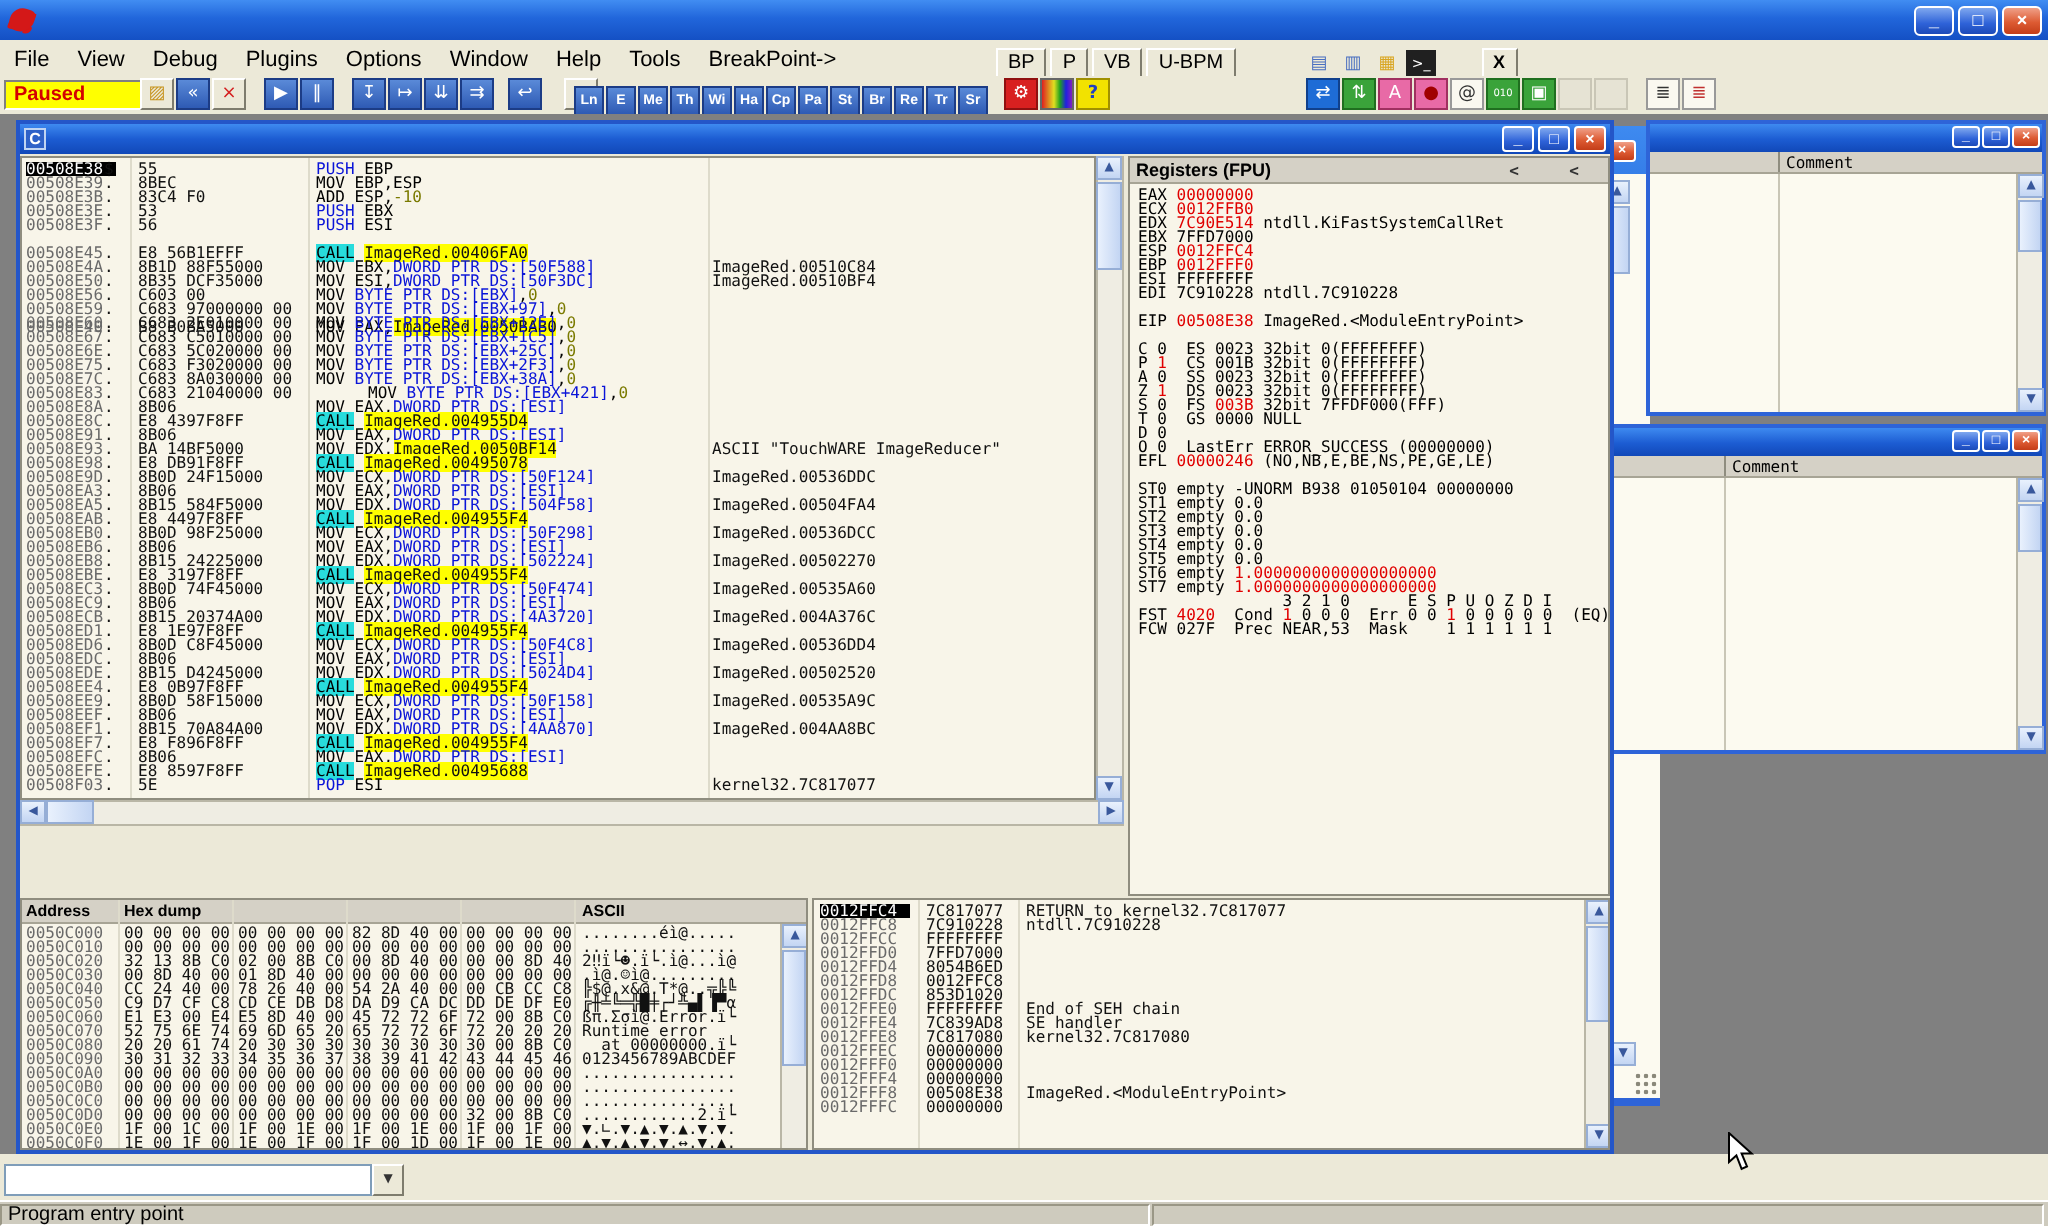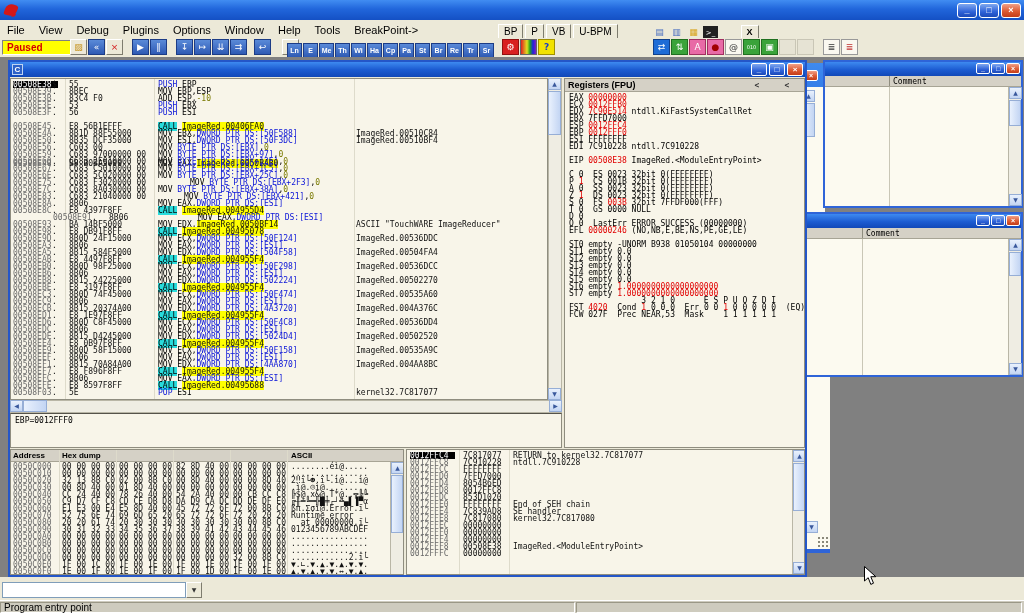--- a/index.html
+++ b/index.html
@@ -206,26 +206,26 @@
             <div class="drow" style="top: 30px;"><span class="da" style="left: 2px;">00508E3F</span><span class="dmono" style="left: 41px;">.</span><span class="dmono" style="left: 58px;">56</span><span class="dins" style="left: 147px;"><span class="g-b">PUSH</span><span class="g-n"> ESI</span></span></div>
             <div class="drow" style="top: 37px; margin-top: 44px;"><span class="da" style="left: 2px;">00508E40</span><span class="dmono" style="left: 41px;">.</span><span class="dmono" style="left: 58px;">B8 B0BA5000</span><span class="dins" style="left: 147px;"><span class="g-n">MOV EAX,</span><span class="g-y">ImageRed.0050BAB0</span></span></div>
             <div class="drow" style="top: 44px;"><span class="da" style="left: 2px;">00508E45</span><span class="dmono" style="left: 41px;">.</span><span class="dmono" style="left: 58px;">E8 56B1EFFF</span><span class="dins" style="left: 147px;"><span class="g-c">CALL</span><span class="g-n"> </span><span class="g-y">ImageRed.00406FA0</span></span></div>
             <div class="drow" style="top: 51px;"><span class="da" style="left: 2px;">00508E4A</span><span class="dmono" style="left: 41px;">.</span><span class="dmono" style="left: 58px;">8B1D 88F55000</span><span class="dins" style="left: 147px;"><span class="g-n">MOV EBX,</span><span class="g-b">DWORD PTR DS:[50F588]</span></span><span class="dmono" style="left: 345px;">ImageRed.00510C84</span></div>
             <div class="drow" style="top: 58px;"><span class="da" style="left: 2px;">00508E50</span><span class="dmono" style="left: 41px;">.</span><span class="dmono" style="left: 58px;">8B35 DCF35000</span><span class="dins" style="left: 147px;"><span class="g-n">MOV ESI,</span><span class="g-b">DWORD PTR DS:[50F3DC]</span></span><span class="dmono" style="left: 345px;">ImageRed.00510BF4</span></div>
             <div class="drow" style="top: 65px;"><span class="da" style="left: 2px;">00508E56</span><span class="dmono" style="left: 41px;">.</span><span class="dmono" style="left: 58px;">C603 00</span><span class="dins" style="left: 147px;"><span class="g-n">MOV </span><span class="g-b">BYTE PTR DS:[EBX]</span><span class="g-n">,</span><span class="g-o">0</span></span></div>
             <div class="drow" style="top: 72px;"><span class="da" style="left: 2px;">00508E59</span><span class="dmono" style="left: 41px;">.</span><span class="dmono" style="left: 58px;">C683 97000000 00</span><span class="dins" style="left: 147px;"><span class="g-n">MOV </span><span class="g-b">BYTE PTR DS:[EBX+97]</span><span class="g-n">,</span><span class="g-o">0</span></span></div>
             <div class="drow" style="top: 79px;"><span class="da" style="left: 2px;">00508E60</span><span class="dmono" style="left: 41px;">.</span><span class="dmono" style="left: 58px;">C683 2E010000 00</span><span class="dins" style="left: 147px;"><span class="g-n">MOV </span><span class="g-b">BYTE PTR DS:[EBX+12E]</span><span class="g-n">,</span><span class="g-o">0</span></span></div>
             <div class="drow" style="top: 86px;"><span class="da" style="left: 2px;">00508E67</span><span class="dmono" style="left: 41px;">.</span><span class="dmono" style="left: 58px;">C683 C5010000 00</span><span class="dins" style="left: 147px;"><span class="g-n">MOV </span><span class="g-b">BYTE PTR DS:[EBX+1C5]</span><span class="g-n">,</span><span class="g-o">0</span></span></div>
             <div class="drow" style="top: 93px;"><span class="da" style="left: 2px;">00508E6E</span><span class="dmono" style="left: 41px;">.</span><span class="dmono" style="left: 58px;">C683 5C020000 00</span><span class="dins" style="left: 147px;"><span class="g-n">MOV </span><span class="g-b">BYTE PTR DS:[EBX+25C]</span><span class="g-n">,</span><span class="g-o">0</span></span></div>
-            <div class="drow" style="top: 100px;"><span class="da" style="left: 2px;">00508E75</span><span class="dmono" style="left: 41px;">.</span><span class="dmono" style="left: 58px;">C683 F3020000 00</span><span class="dins" style="left: 147px; margin-left: 32px;"><span class="g-n">MOV </span><span class="g-b">BYTE PTR DS:[EBX+2F3]</span><span class="g-n">,</span><span class="g-o">0</span></span></div>
+            <div class="drow" style="top: 100px;"><span class="da" style="left: 2px;">00508E75</span><span class="dmono" style="left: 41px;">.</span><span class="dmono" style="left: 58px;">C683 F3020000 00</span><span class="dins" style="left: 147px;"><span class="g-n">MOV </span><span class="g-b">BYTE PTR DS:[EBX+2F3]</span><span class="g-n">,</span><span class="g-o">0</span></span></div>
             <div class="drow" style="top: 107px;"><span class="da" style="left: 2px;">00508E7C</span><span class="dmono" style="left: 41px;">.</span><span class="dmono" style="left: 58px;">C683 8A030000 00</span><span class="dins" style="left: 147px;"><span class="g-n">MOV </span><span class="g-b">BYTE PTR DS:[EBX+38A]</span><span class="g-n">,</span><span class="g-o">0</span></span></div>
             <div class="drow" style="top: 114px;"><span class="da" style="left: 2px;">00508E83</span><span class="dmono" style="left: 41px;">.</span><span class="dmono" style="left: 58px;">C683 21040000 00</span><span class="dins" style="left: 147px; padding-left: 26px;"><span class="g-n">MOV </span><span class="g-b">BYTE PTR DS:[EBX+421]</span><span class="g-n">,</span><span class="g-o">0</span></span></div>
             <div class="drow" style="top: 121px;"><span class="da" style="left: 2px;">00508E8A</span><span class="dmono" style="left: 41px;">.</span><span class="dmono" style="left: 58px;">8B06</span><span class="dins" style="left: 147px;"><span class="g-n">MOV EAX,</span><span class="g-b">DWORD PTR DS:[ESI]</span></span></div>
             <div class="drow" style="top: 128px;"><span class="da" style="left: 2px;">00508E8C</span><span class="dmono" style="left: 41px;">.</span><span class="dmono" style="left: 58px;">E8 4397F8FF</span><span class="dins" style="left: 147px;"><span class="g-c">CALL</span><span class="g-n"> </span><span class="g-y">ImageRed.004955D4</span></span></div>
-            <div class="drow" style="top: 135px; margin-left: 40px;"><span class="da" style="left: 2px;">00508E91</span><span class="dmono" style="left: 41px;">.</span><span class="dmono" style="left: 58px;">8B06</span><span class="dins" style="left: 147px;"><span class="g-n">MOV EAX,</span><span class="g-b">DWORD PTR DS:[ESI]</span></span></div>
+            <div class="drow" style="top: 135px;"><span class="da" style="left: 2px;">00508E91</span><span class="dmono" style="left: 41px;">.</span><span class="dmono" style="left: 58px;">8B06</span><span class="dins" style="left: 147px;"><span class="g-n">MOV EAX,</span><span class="g-b">DWORD PTR DS:[ESI]</span></span></div>
             <div class="drow" style="top: 142px;"><span class="da" style="left: 2px;">00508E93</span><span class="dmono" style="left: 41px;">.</span><span class="dmono" style="left: 58px;">BA 14BF5000</span><span class="dins" style="left: 147px;"><span class="g-n">MOV EDX,</span><span class="g-y">ImageRed.0050BF14</span></span><span class="dmono" style="left: 345px;">ASCII "TouchWARE ImageReducer"</span></div>
             <div class="drow" style="top: 149px;"><span class="da" style="left: 2px;">00508E98</span><span class="dmono" style="left: 41px;">.</span><span class="dmono" style="left: 58px;">E8 DB91F8FF</span><span class="dins" style="left: 147px;"><span class="g-c">CALL</span><span class="g-n"> </span><span class="g-y">ImageRed.00495078</span></span></div>
             <div class="drow" style="top: 156px;"><span class="da" style="left: 2px;">00508E9D</span><span class="dmono" style="left: 41px;">.</span><span class="dmono" style="left: 58px;">8B0D 24F15000</span><span class="dins" style="left: 147px;"><span class="g-n">MOV ECX,</span><span class="g-b">DWORD PTR DS:[50F124]</span></span><span class="dmono" style="left: 345px;">ImageRed.00536DDC</span></div>
             <div class="drow" style="top: 163px;"><span class="da" style="left: 2px;">00508EA3</span><span class="dmono" style="left: 41px;">.</span><span class="dmono" style="left: 58px;">8B06</span><span class="dins" style="left: 147px;"><span class="g-n">MOV EAX,</span><span class="g-b">DWORD PTR DS:[ESI]</span></span></div>
             <div class="drow" style="top: 170px;"><span class="da" style="left: 2px;">00508EA5</span><span class="dmono" style="left: 41px;">.</span><span class="dmono" style="left: 58px;">8B15 584F5000</span><span class="dins" style="left: 147px;"><span class="g-n">MOV EDX,</span><span class="g-b">DWORD PTR DS:[504F58]</span></span><span class="dmono" style="left: 345px;">ImageRed.00504FA4</span></div>
             <div class="drow" style="top: 177px;"><span class="da" style="left: 2px;">00508EAB</span><span class="dmono" style="left: 41px;">.</span><span class="dmono" style="left: 58px;">E8 4497F8FF</span><span class="dins" style="left: 147px;"><span class="g-c">CALL</span><span class="g-n"> </span><span class="g-y">ImageRed.004955F4</span></span></div>
             <div class="drow" style="top: 184px;"><span class="da" style="left: 2px;">00508EB0</span><span class="dmono" style="left: 41px;">.</span><span class="dmono" style="left: 58px;">8B0D 98F25000</span><span class="dins" style="left: 147px;"><span class="g-n">MOV ECX,</span><span class="g-b">DWORD PTR DS:[50F298]</span></span><span class="dmono" style="left: 345px;">ImageRed.00536DCC</span></div>
             <div class="drow" style="top: 191px;"><span class="da" style="left: 2px;">00508EB6</span><span class="dmono" style="left: 41px;">.</span><span class="dmono" style="left: 58px;">8B06</span><span class="dins" style="left: 147px;"><span class="g-n">MOV EAX,</span><span class="g-b">DWORD PTR DS:[ESI]</span></span></div>
             <div class="drow" style="top: 198px;"><span class="da" style="left: 2px;">00508EB8</span><span class="dmono" style="left: 41px;">.</span><span class="dmono" style="left: 58px;">8B15 24225000</span><span class="dins" style="left: 147px;"><span class="g-n">MOV EDX,</span><span class="g-b">DWORD PTR DS:[502224]</span></span><span class="dmono" style="left: 345px;">ImageRed.00502270</span></div>
             <div class="drow" style="top: 205px;"><span class="da" style="left: 2px;">00508EBE</span><span class="dmono" style="left: 41px;">.</span><span class="dmono" style="left: 58px;">E8 3197F8FF</span><span class="dins" style="left: 147px;"><span class="g-c">CALL</span><span class="g-n"> </span><span class="g-y">ImageRed.004955F4</span></span></div>
@@ -293,23 +293,20 @@
             <div class="rrow" style="top: 232px;"><span class="g-n">FCW 027F  Prec NEAR,53  Mask    1 1 1 1 1 1</span></div>
           </div>
       </div>
 
       <div class="hscroll">
         <div class="sarrow" style="left:-1px;top:-1px">◀</div>
         <div class="sthumb" style="left:12px;top:-1px;width:24px;height:12px"></div>
         <div class="sarrow" style="right:-1px;top:-1px">▶</div>
       </div>
 
-      <div class="pane info">
-        <div class="infotext">EBP=0012FFF0</div>
-      </div>
 
       <div class="pane dump">
         <div class="dumphead">
           <span style="left:2px">Address</span>
           <span style="left:51px">Hex dump</span>
           <span style="left:280px">ASCII</span>
         </div>
         <div class="vline" style="left:48px;top:0"></div>
         <div class="vline" style="left:105px;top:0"></div>
         <div class="vline" style="left:162px;top:0"></div>

